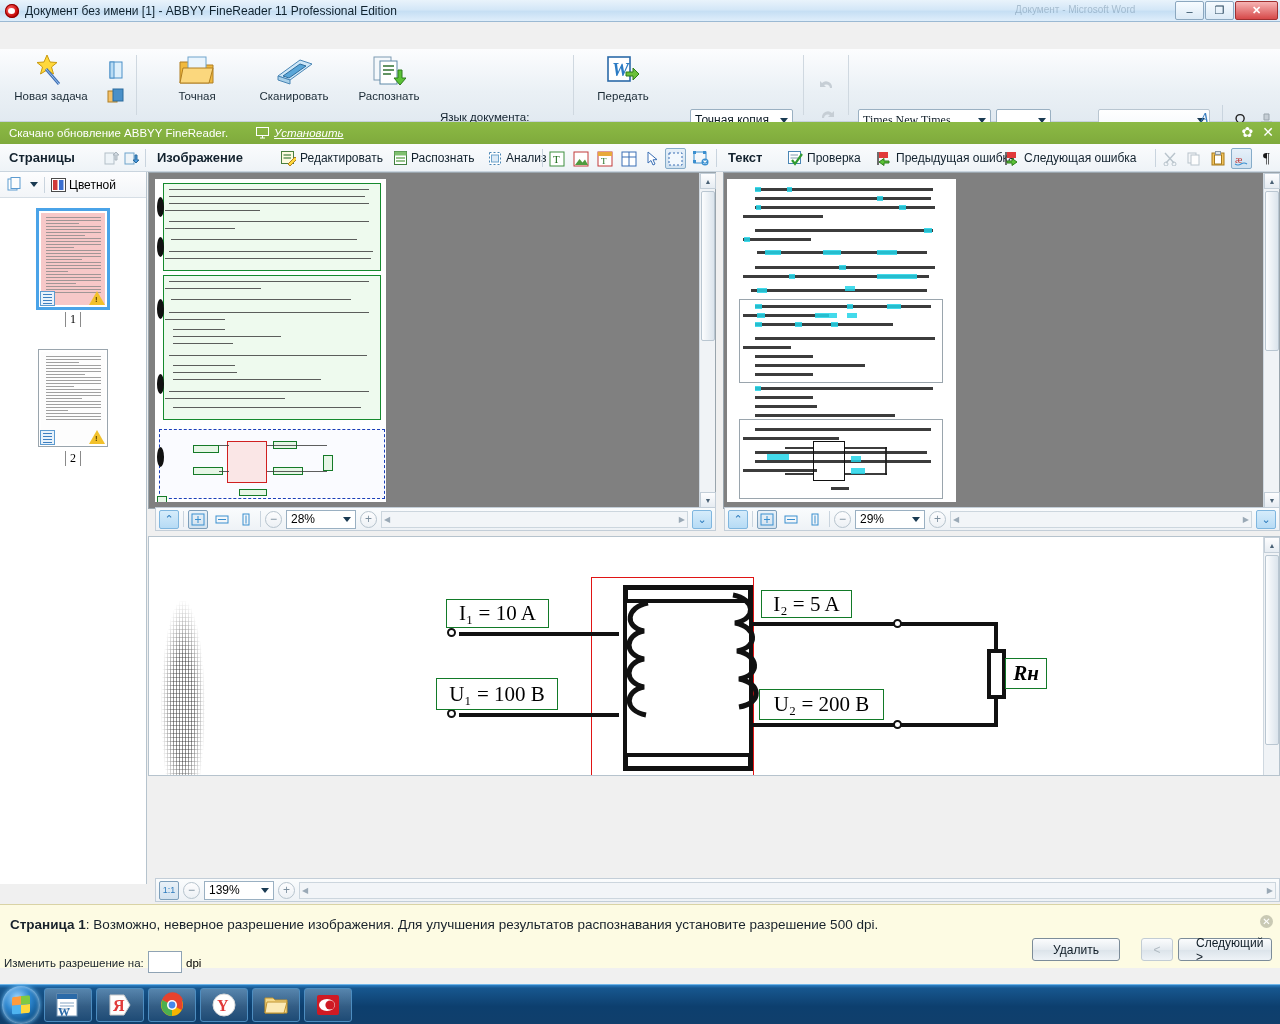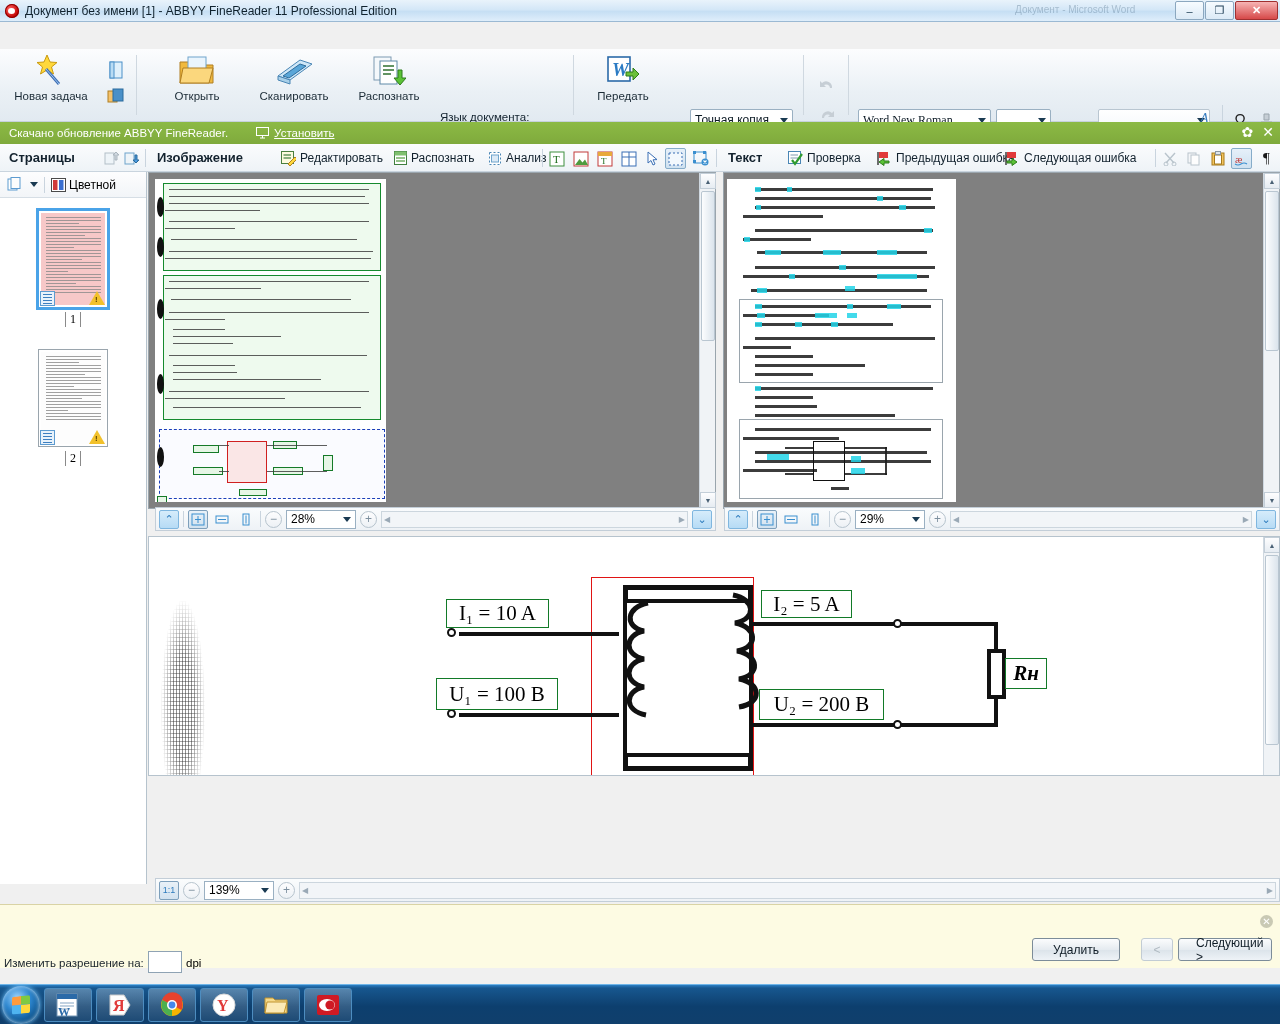--- a/index.html
+++ b/index.html
@@ -75,21 +75,21 @@
   }
   .fmtbtn.on{background:linear-gradient(to bottom,#e4eef7,#cfe0ef);border:1px solid #8aafcc;}
   .fmtbtn.dis{color:#b9c4cc;}
 
   
   .updatebar{
     position:absolute;left:0;top:122px;width:1280px;height:22px;
     background:linear-gradient(to bottom,#8cba45,#7faa3c);
     display:flex;align-items:center;color:#fff;font-size:11.5px;padding-left:9px;
   }
-  .updatebar .install{margin-left:28px;display:flex;align-items:center;gap:5px;}
+  .updatebar .install{margin-left:28px;display:flex;align-items:center;gap:5px;font-style:italic;}
   .updatebar .install a{color:#fff;text-decoration:underline;}
   .ub-right{position:absolute;right:6px;top:2px;display:flex;gap:9px;align-items:center;color:#fff;font-size:14px;}
 
   
   .panelheaders{
     position:absolute;left:0;top:144px;width:1280px;height:28px;
     background:linear-gradient(to bottom,#fbfcfd,#eef3f7);
     border-bottom:1px solid #c9d4de;
   }
   .phtitle{position:absolute;font-weight:bold;font-size:13px;color:#13222e;top:6px;}
@@ -252,21 +252,21 @@
     </div>
 
     <div class="tbsep" style="left:136px;"></div>
 
     <div class="tbitem" style="left:160px;top:5px;width:74px;">
       <svg class="ico" width="38" height="34" viewBox="0 0 38 34">
         <path d="M2 8 h12 l3 3 h18 v18 H2 Z" fill="#f0b93e" stroke="#b07f22"></path>
         <rect x="10" y="3" width="18" height="14" fill="#eaf5fd" stroke="#6fa4cb"></rect>
         <path d="M5 14 h30 l-4 15 H2 Z" fill="#fbd77d" stroke="#b07f22"></path>
       </svg>
-      <span class="tblabel">Открыть</span>
+      <span class="tblabel">Точная</span>
     </div>
 
     <div class="tbitem" style="left:255px;top:5px;width:78px;">
       <svg class="ico" width="40" height="34" viewBox="0 0 40 34">
         <path d="M4 22 L26 6 L38 10 L16 26 Z" fill="#cfe7f7" stroke="#4a86b5"></path>
         <path d="M9 22 L26 10 L32 12 L15 24 Z" fill="#5aa6d8" stroke="#2f6d9c"></path>
         <path d="M4 22 L16 26 L16 30 L4 26 Z" fill="#a8cfe8" stroke="#4a86b5"></path>
       </svg>
       <span class="tblabel">Сканировать</span>
     </div>
@@ -340,21 +340,21 @@
     </div>
     <div class="fmtbtn dis" style="left:814px;top:52px;width:26px;height:24px;">
       <svg width="16" height="14" viewBox="0 0 16 14">
         <path d="M3 12 a6 6 0 0 1 10 -5 l2-2 v6 h-6 l2-2 a4 4 0 0 0 -6 3 z" fill="#c6ced5"></path>
       </svg>
     </div>
 
     <div class="tbsep" style="left:848px;"></div>
 
     <div class="combo" style="left:858px;top:60px;width:133px;height:22px;">
-      <span class="cval" style="font-family:'Liberation Serif',serif;">Word New Roman</span>
+      <span class="cval" style="font-family:'Liberation Serif',serif;">Times New Times</span>
       <i class="caret"></i>
     </div>
     <div class="combo" style="left:996px;top:60px;width:55px;height:22px;">
       <span class="cval"></span>
       <i class="caret"></i>
     </div>
     <div class="combo flat" style="left:1098px;top:60px;width:112px;height:22px;">
       <span class="cval"></span>
       <i class="caret"></i>
     </div>
@@ -995,20 +995,23 @@
       <i class="caret"></i>
     </div>
     <div class="circbtn">+</div>
     <div class="hscroll">
         <span>◀</span>
         <span>▶</span>
       </div>
   </div>
 
   <div class="warnbar">
+    <div class="warn-text">
+      <b>Страница 1</b><span>: Возможно, неверное разрешение изображения. Для улучшения результатов распознавания установите разрешение 500 dpi.</span>
+    </div>
     <div class="btn" style="left:1032px;top:33px;width:88px;">
       <span>Удалить</span>
     </div>
     <div class="btn dis" style="left:1141px;top:33px;width:32px;">
       <span>&lt;</span>
     </div>
     <div class="btn" style="left:1178px;top:33px;width:94px;padding-left:17px;">
       <span>Следующий &gt;</span>
     </div>
     <div class="closex">✕</div>

